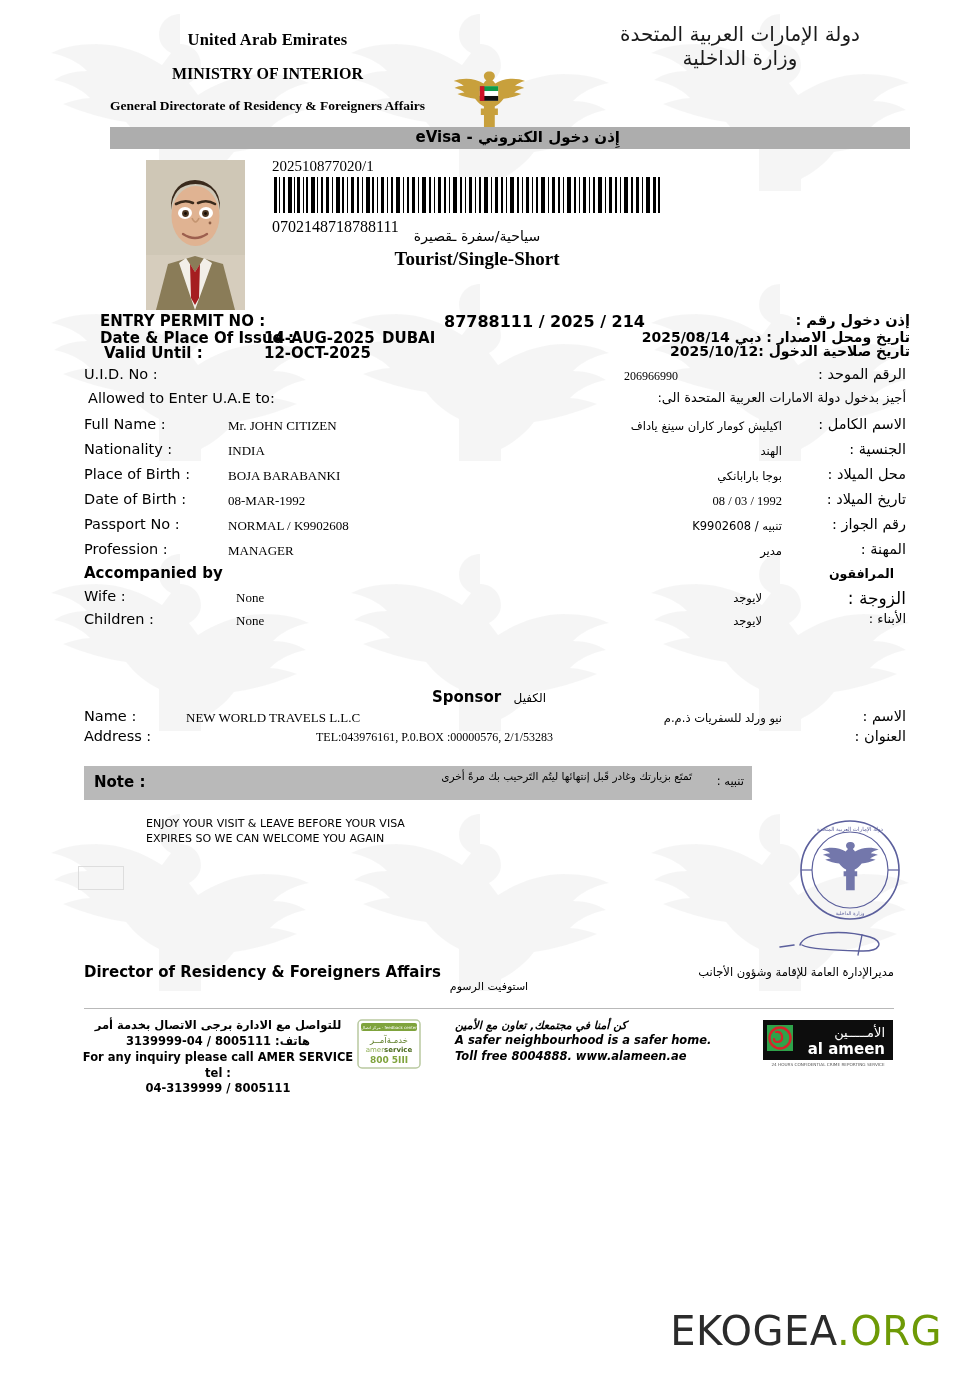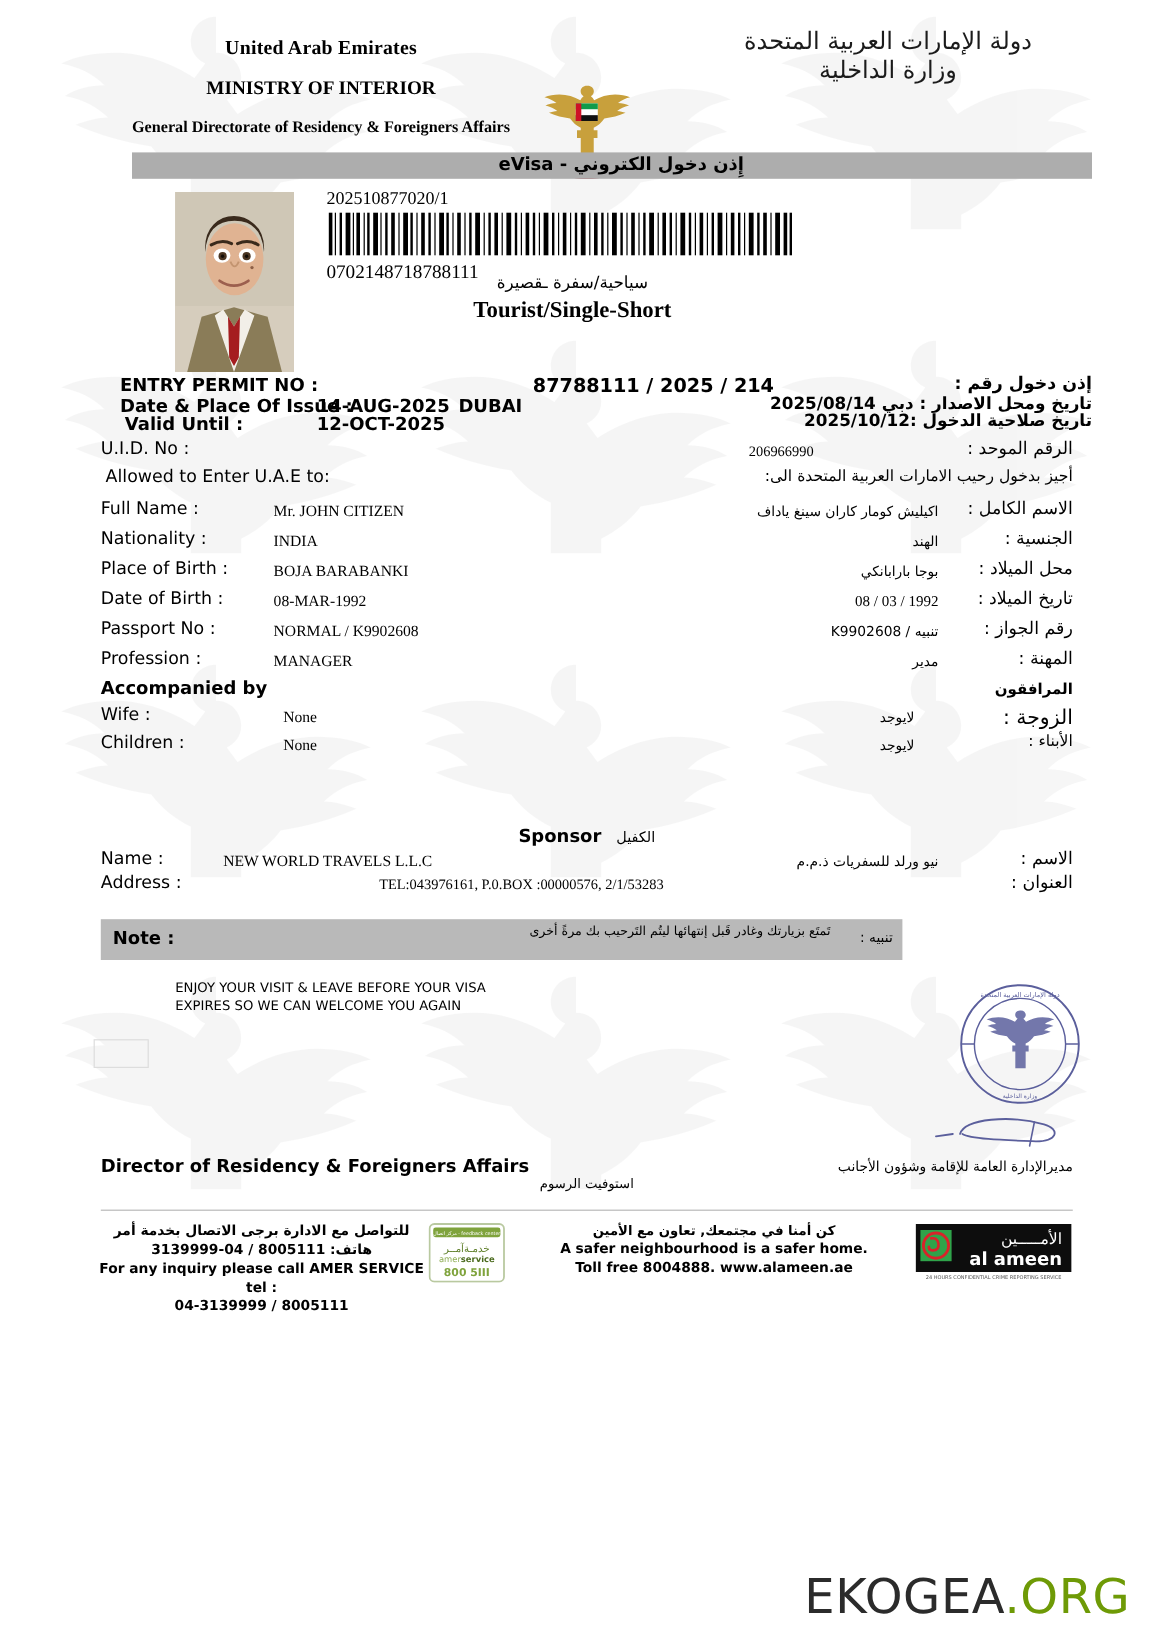--- a/index.html
+++ b/index.html
@@ -124,21 +124,21 @@
     white-space: nowrap;
   }
   .val-ar {
     position: absolute; right: 196px; top: 3px;
     font-size: 11.5px; color: #000;
     font-family: "DejaVu Sans", sans-serif;
     direction: rtl; text-align: right;
     white-space: nowrap;
   }
   .lbl-ar {
-    position: absolute; right: 84px; top: 0;
+    position: absolute; right: 72px; top: 0;
     font-size: 14.5px; color: #000;
     font-family: "DejaVu Sans", sans-serif;
     direction: rtl; white-space: nowrap;
   }
 
   
   .topblock { position: absolute; left:16px; top:0; width:978px; height: 48px; }
   .tb-l1-lbl { position:absolute; left:84px; top:0; font-size:15px; font-weight:bold; font-family:"DejaVu Sans",sans-serif;}
   .tb-l1-val { position:absolute; left:428px; top:0; font-size:16px; font-weight:bold; font-family:"DejaVu Sans",sans-serif;}
   .tb-l1-ar  { position:absolute; right:84px; top:0; font-size:14.5px; font-weight:bold; font-family:"DejaVu Sans",sans-serif; direction:rtl;}
@@ -189,21 +189,21 @@
 
   .sep { position:absolute; left:84px; top:1008px; width:810px; height:1px; background:#b9b9b9; }
 
   
   .foot-left { position:absolute; left:78px; top:1018px; width:280px; text-align:center; line-height:1.38; }
   .foot-left .ar { font-size:11.5px; font-weight:bold; direction:rtl; font-family:"DejaVu Sans",sans-serif;}
   .foot-left .en { font-size:11.5px; font-weight:bold; font-family:"DejaVu Sans",sans-serif;}
 
   .amer-logo { position:absolute; left:357px; top:1019px; width:64px; height:50px; }
 
-  .foot-mid { position:absolute; left:455px; top:1018px; width:280px; text-align:center; line-height:1.38; }
+  .foot-mid { position:absolute; left:455px; top:1018px; width:280px; text-align:left; line-height:1.38;font-style:italic; }
   .foot-mid .ar { font-size:11px; font-weight:bold; direction:rtl; font-family:"DejaVu Sans",sans-serif;}
   .foot-mid .en { font-size:11.5px; font-weight:bold; font-family:"DejaVu Sans",sans-serif;}
 
   .alameen-logo { position:absolute; left:763px; top:1020px; width:130px; height:48px; }
 
   
   .ekogea {
     position:absolute; right:36px; bottom:22px;
     font-size:40px; letter-spacing:.5px;
     font-family:"DejaVu Sans", sans-serif;
@@ -445,21 +445,21 @@
       </div>
 
       <div class="row" style="position:absolute; top:54px; left:0; width:978px;">
         <div class="lbl-en">U.I.D. No :</div>
         <div class="uid-val">206966990</div>
         <div class="lbl-ar">الرقم الموحد :</div>
       </div>
 
       <div class="row" style="position:absolute; top:78px; left:0; width:978px;">
         <div class="lbl-en" style="left:88px;">Allowed to Enter U.A.E to:</div>
-        <div class="lbl-ar" style="font-size:13px;">أجيز بدخول رحيب الامارات العربية المتحدة الى:</div>
+        <div class="lbl-ar" style="font-size:13px;">أجيز بدخول دولة الامارات العربية المتحدة الى:</div>
       </div>
 
       <div class="row" style="position:absolute; top:104px; left:0; width:978px;">
         <div class="lbl-en">Full Name :</div>
         <div class="val-en">Mr. JOHN CITIZEN</div>
         <div class="val-ar">اكيليش كومار كاران سينغ ياداف</div>
         <div class="lbl-ar">الاسم الكامل :</div>
       </div>
 
       <div class="row" style="position:absolute; top:129px; left:0; width:978px;">

